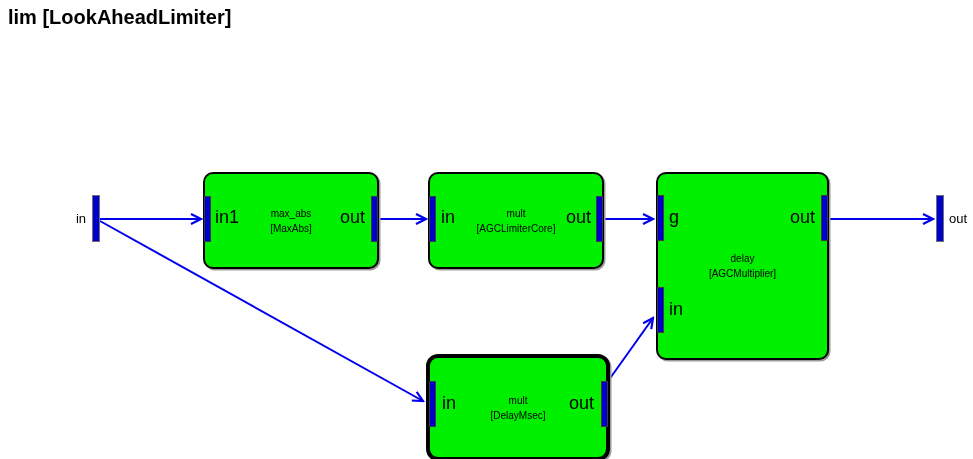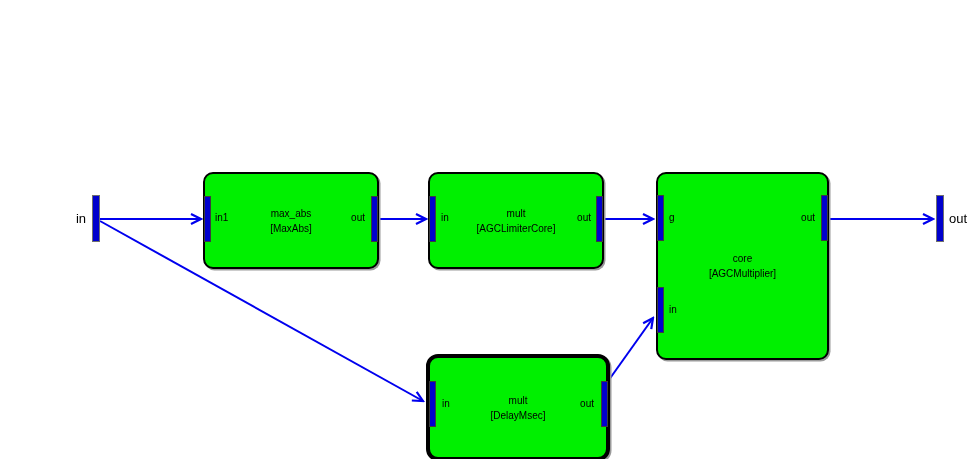--- a/index.html
+++ b/index.html
@@ -16,36 +16,37 @@
     box-shadow:1.5px 1.5px 0 #9a9a9a;
     display:flex;flex-direction:column;align-items:center;justify-content:center;
   }
   .block.selected{border-width:4px;border-radius:12px;}
   .bname,.btype{font-size:10px;line-height:15px;text-align:center;white-space:nowrap;}
   .portbar{
     position:absolute;width:7px;height:46px;background:#0000cd;border:1px solid #3c3c3c;
     box-sizing:border-box;
   }
   .portlabel{
-    position:absolute;font-size:10px;line-height:15px;white-space:nowrap;
+    position:absolute;font-size:18px;line-height:15px;white-space:nowrap;
   }
   .terminalbar{
     position:absolute;width:8px;height:47px;background:#0000cd;border:1px solid #707070;
     box-sizing:border-box;
   }
   .terminallabel{
     position:absolute;font-size:13px;line-height:15px;white-space:nowrap;
   }
   .tl-right{text-align:right;}
 </style>
 </head>
 <body>
 
 <div id="canvas">
 
+  <div id="title">lim [LookAheadLimiter]</div>
 
   <svg id="wires" xmlns="http://www.w3.org/2000/svg">
     <defs>
       <marker id="arrow" markerUnits="userSpaceOnUse" markerWidth="14" markerHeight="14" viewBox="0 0 14 14" refX="12" refY="7" orient="auto">
         <path d="M2,2 L12,7 L2,12" fill="none" stroke="#0000ee" stroke-width="2.2"></path>
       </marker>
     </defs>
     <path d="M 100 219 L 201 219" stroke="#0000ee" stroke-width="2" fill="none" marker-end="url(#arrow)"></path>
     <path d="M 100 221 L 423 401" stroke="#0000ee" stroke-width="2" fill="none" marker-end="url(#arrow)"></path>
     <path d="M 375 219 L 426 219" stroke="#0000ee" stroke-width="2" fill="none" marker-end="url(#arrow)"></path>
@@ -72,21 +73,21 @@
   <div class="block" style="left:428px;top:172px;width:172px;height:93px;">
     <div class="bname">mult</div>
     <div class="btype">[AGCLimiterCore]</div>
     <div class="portbar" style="left:-1px;top:22px;"></div>
     <div class="portlabel" style="left:11px;top:36px;">in</div>
     <div class="portbar" style="right:-1px;top:22px;"></div>
     <div class="portlabel tl-right" style="right:11px;top:36px;">out</div>
   </div>
 
   <div class="block" style="left:656px;top:172px;width:169px;height:184px;">
-    <div class="bname">core</div>
+    <div class="bname">delay</div>
     <div class="btype">[AGCMultiplier]</div>
     <div class="portbar" style="left:-1px;top:21px;"></div>
     <div class="portlabel" style="left:11px;top:36px;">g</div>
     <div class="portbar" style="left:-1px;top:113px;"></div>
     <div class="portlabel" style="left:11px;top:128px;">in</div>
     <div class="portbar" style="right:-1px;top:21px;"></div>
     <div class="portlabel tl-right" style="right:12px;top:36px;">out</div>
   </div>
 
   <div class="block selected" style="left:426px;top:354px;width:176px;height:99px;">

